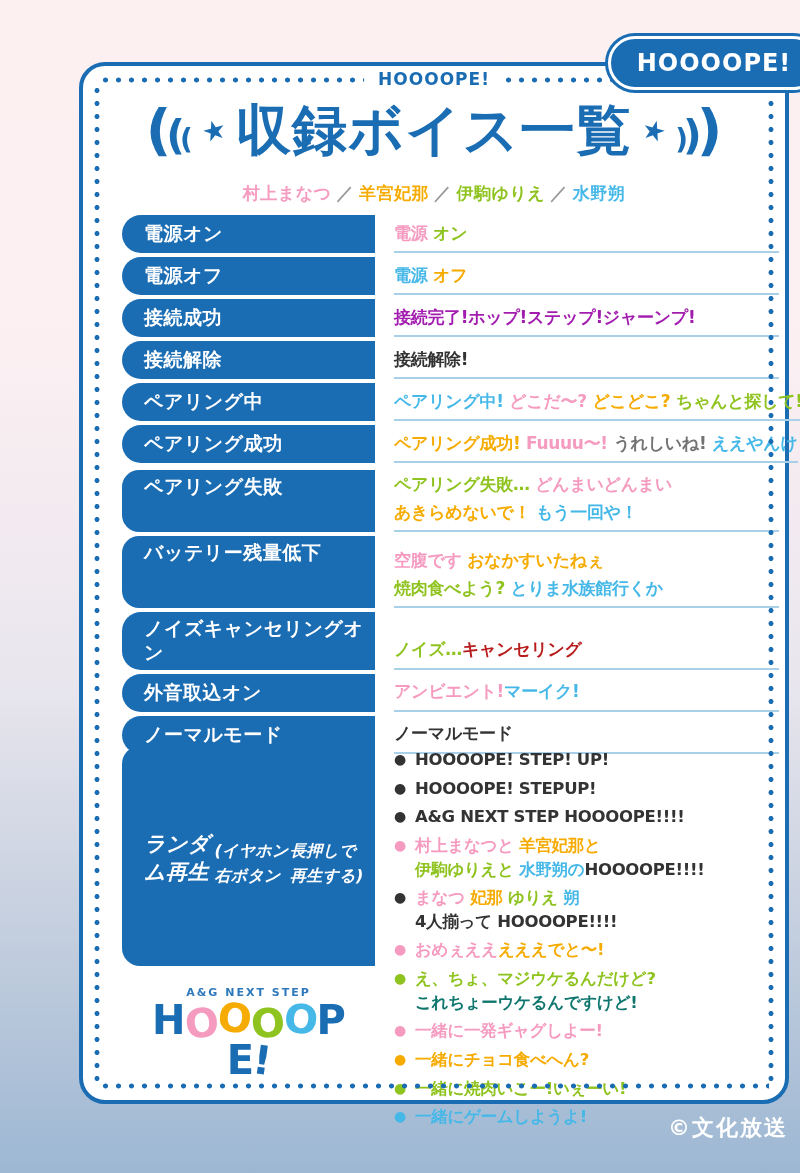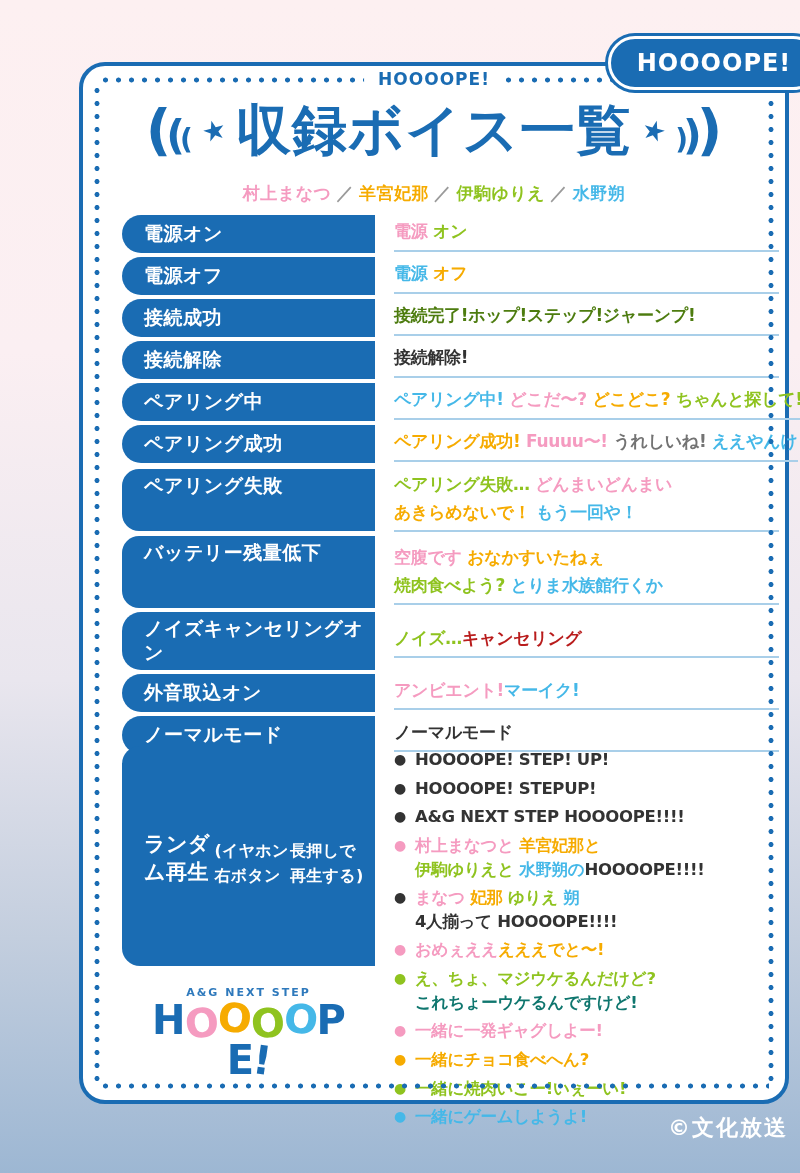--- a/index.html
+++ b/index.html
@@ -37,37 +37,37 @@
   .star{font-size:27px;line-height:1;}
   .star.left{transform:rotate(-15deg);margin:0 10px 0 14px;}
   .star.right{transform:rotate(15deg);margin:0 14px 0 10px;}
   .page-title{font-size:55px;margin:0;letter-spacing:1px;color:#1a6cb3;line-height:1.1;}
 
   .cast{position:absolute;top:116px;left:0;right:0;text-align:center;font-size:17px;letter-spacing:0.5px;}
   .cast-sep{margin:0 5px;}
 
   
   .rows{position:absolute;top:149px;left:39px;width:657px;display:flex;flex-direction:column;gap:4px;}
-  .vrow{display:flex;align-items:center;}
+  .vrow{display:flex;align-items:flex-end;}
   .tab{width:253px;min-height:38px;background:#1a6cb3;border-radius:19px 0 0 19px;box-sizing:border-box;
     padding:5px 6px 5px 22px;display:flex;align-items:center;flex:none;}
   .tab-label{font-size:19px;color:#fff;letter-spacing:0.5px;line-height:1.25;}
   .vrow.multi .tab{align-items:flex-start;border-radius:17px 0 0 17px;}
   .vrow:nth-child(7) .tab{min-height:62px;}
   .vrow:nth-child(8) .tab{min-height:72px;}
   .vbody{flex:1;margin-left:19px;border-bottom:2px solid #a9cfe9;display:flex;flex-direction:column;
     justify-content:center;padding:2px 0 4px;font-size:17px;letter-spacing:-0.3px;}
   .vrow.multi .vbody{justify-content:flex-start;padding-top:3px;}
   .vline{line-height:1.6;white-space:nowrap;}
   .vrow.multi .vline{line-height:1.65;}
 
   
   .random{position:absolute;top:680px;left:39px;width:657px;display:flex;align-items:flex-start;}
   .random-tab{width:253px;height:220px;background:#1a6cb3;border-radius:18px 0 0 18px;box-sizing:border-box;
-    padding:16px 10px 0 22px;flex:none;}
+    padding:16px 10px 0 22px;flex:none;font-style:italic;}
   .rtab-title{color:#fff;font-size:21px;margin-bottom:12px;letter-spacing:0.5px;}
   .rtab-note{color:#fff;font-size:16px;line-height:1.55;letter-spacing:0.3px;}
   .bullets{flex:1;margin-left:19px;display:flex;flex-direction:column;gap:8px;padding-top:4px;}
   .bullet-item{display:flex;font-size:16.5px;letter-spacing:-0.3px;}
   .bullet-dot{width:21px;flex:none;font-size:14px;line-height:1.35;}
   .bullet-line{line-height:1.25;white-space:nowrap;}
   .bullet-line + .bullet-line{margin-top:3px;}
 
   
   .logo{position:absolute;left:58px;bottom:20px;width:215px;text-align:center;}
@@ -125,21 +125,21 @@
           </div>
           <div class="vbody">
             <div class="vline"><span class="seg" style="color: rgb(69, 184, 232);">電源 </span><span class="seg" style="color: rgb(246, 171, 0);">オフ</span></div>
           </div>
         </div>
         <div class="vrow">
           <div class="tab">
             <span class="tab-label">接続成功</span>
           </div>
           <div class="vbody">
-            <div class="vline"><span class="seg" style="color: #4d7c0f;">接続完了!ホップ!ステップ!ジャーンプ!</span></div>
+            <div class="vline"><span class="seg" style="color: #a21caf;">接続完了!ホップ!ステップ!ジャーンプ!</span></div>
           </div>
         </div>
         <div class="vrow">
           <div class="tab">
             <span class="tab-label">接続解除</span>
           </div>
           <div class="vbody">
             <div class="vline"><span class="seg" style="color: rgb(51, 51, 51);">接続解除!</span></div>
           </div>
         </div>

